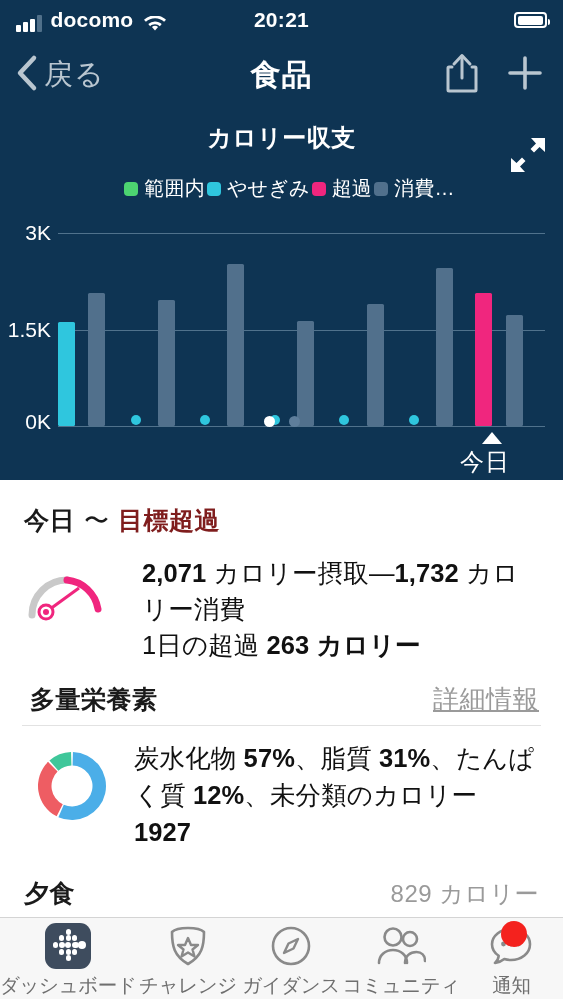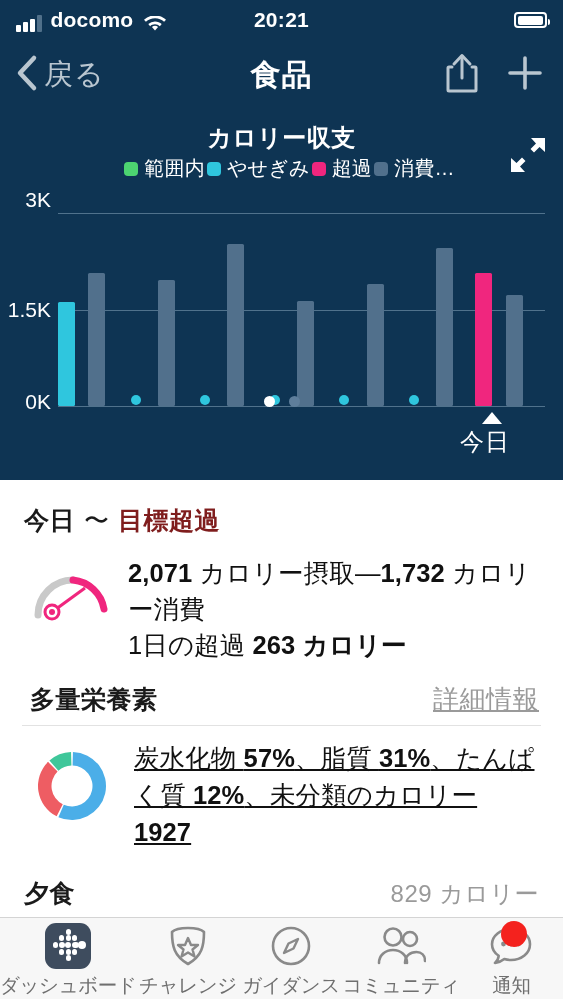--- a/index.html
+++ b/index.html
@@ -48,21 +48,21 @@
   .nav-title {
     position:absolute; left:0; right:0; text-align:center; pointer-events:none;
     color:#ffffff; font-size:30px; font-weight:bold; letter-spacing:1px;
   }
   .nav-right { margin-left:auto; display:flex; align-items:center; gap:28px; padding-right:6px; z-index:2; }
   .icon-btn { cursor:pointer; display:flex; align-items:center; justify-content:center; }
 
   
   .chart-head { position:relative; padding-top:12px; }
   .chart-title { text-align:center; color:#ffffff; font-size:24px; font-weight:bold; letter-spacing:.5px; }
-  .legend { display:flex; justify-content:center; align-items:center; gap:2px; margin-top:1px; padding-left:16px; }
+  .legend { display:flex; justify-content:center; align-items:center; gap:2px; margin-top:21px; padding-left:16px; }
   .legend-item { display:flex; align-items:center; gap:6px; }
   .legend-dot { width:14px; height:14px; border-radius:4px; flex:none; }
   .legend-label { color:#ffffff; font-size:20px; letter-spacing:.2px; }
   .expand-btn { position:absolute; right:16px; top:26px; cursor:pointer; }
 
   
   .plot { position:relative; height:255px; margin-top:6px; }
   .ylabels { position:absolute; left:0; top:0; width:55px; height:100%; }
   .ylabel { position:absolute; right:4px; color:#ffffff; font-size:21px; transform:translateY(-50%); white-space:nowrap; }
   .grid { position:absolute; left:58px; right:18px; top:0; bottom:0; }
@@ -82,33 +82,33 @@
   .pdot { width:11px; height:11px; border-radius:50%; background:#5E7E9B; }
   .pdot.on { background:#ffffff; }
 
   
   .content { background:#ffffff; position:relative; }
   .today-row { padding:24px 24px 0 24px; display:flex; align-items:baseline; gap:9px; }
   .today-txt { font-size:25px; font-weight:bold; color:#1a1a1a; letter-spacing:.5px; }
   .today-sep { font-size:25px; color:#1a1a1a; }
   .today-status { font-size:25px; font-weight:bold; color:#7f1d1d; letter-spacing:.5px; }
 
-  .summary-row { display:flex; gap:12px; padding:16px 22px 10px 30px; align-items:flex-start; }
+  .summary-row { display:flex; gap:32px; padding:16px 22px 10px 24px; align-items:flex-start; }
   .gauge { flex:none; width:86px; height:62px; margin-top:8px; }
   .summary-text { font-size:25.5px; line-height:1.42; color:#111111; letter-spacing:.1px; padding-top:2px; }
   .summary-text .b { font-weight:bold; }
 
   .section-head { display:flex; align-items:baseline; padding:8px 24px 8px 30px; }
   .section-title { font-size:25px; font-weight:bold; color:#1a1a1a; letter-spacing:.5px; }
   .section-action { margin-left:auto; font-size:26px; color:#9a9a9a; cursor:pointer; letter-spacing:.5px;text-decoration:underline; }
   .hr { height:1px; background:#e2e2e2; margin:0 22px; }
 
   .macro-row { display:flex; gap:20px; padding:14px 22px 14px 30px; align-items:flex-start; }
   .donut { flex:none; width:84px; height:84px; margin-top:4px; }
-  .macro-text { font-size:25.5px; line-height:1.45; color:#111111; letter-spacing:.1px;text-decoration:underline; }
+  .macro-text { font-size:25.5px; line-height:1.45; color:#111111; letter-spacing:.1px; }
   .macro-text .b { font-weight:bold; }
 
   .meal-head { display:flex; align-items:baseline; padding:12px 24px 26px 24px; }
   .meal-title { font-size:25px; font-weight:bold; color:#1a1a1a; letter-spacing:.5px; }
   .meal-cal { margin-left:auto; font-size:24px; color:#9a9a9a; letter-spacing:.5px; }
 
   
   .tabbar {
     position:absolute; left:0; bottom:0; width:563px; height:82px;
     background:#F7F7F7; border-top:1px solid #d4d4d4;
@@ -209,21 +209,21 @@
           <polygon points="2,36 2,22 7.5,27 13,21.5 16.5,25 11,30.5 16,36" fill="#ffffff"></polygon>
         </svg>
       </span>
     </div>
   </div>
 
   <div class="plot">
     <div class="ylabels" id="ylabels">
         <div class="ylabel" style="top: 214px;">0K</div>
         <div class="ylabel" style="top: 121.5px;">1.5K</div>
-        <div class="ylabel" style="top: 12px;">3K</div>
+        <div class="ylabel" style="top: 25px;">3K</div>
       </div>
     <div class="grid" id="grid">
         <div class="gridline" style="top: 218px;"></div>
         <div class="gridline" style="top: 121.5px;"></div>
         <div class="gridline" style="top: 25px;"></div>
       </div>
     <div class="bars" id="bars">
         <div class="group" style="left: 0%; width: 14.2857%;">
           <div class="bar intake" style="height: 104.22px; bottom: 37px; background: rgb(47, 198, 222);"></div>
           <div class="bar burn" style="height: 133.17px; bottom: 37px; background: rgb(81, 112, 140); right: 32%;"></div>

